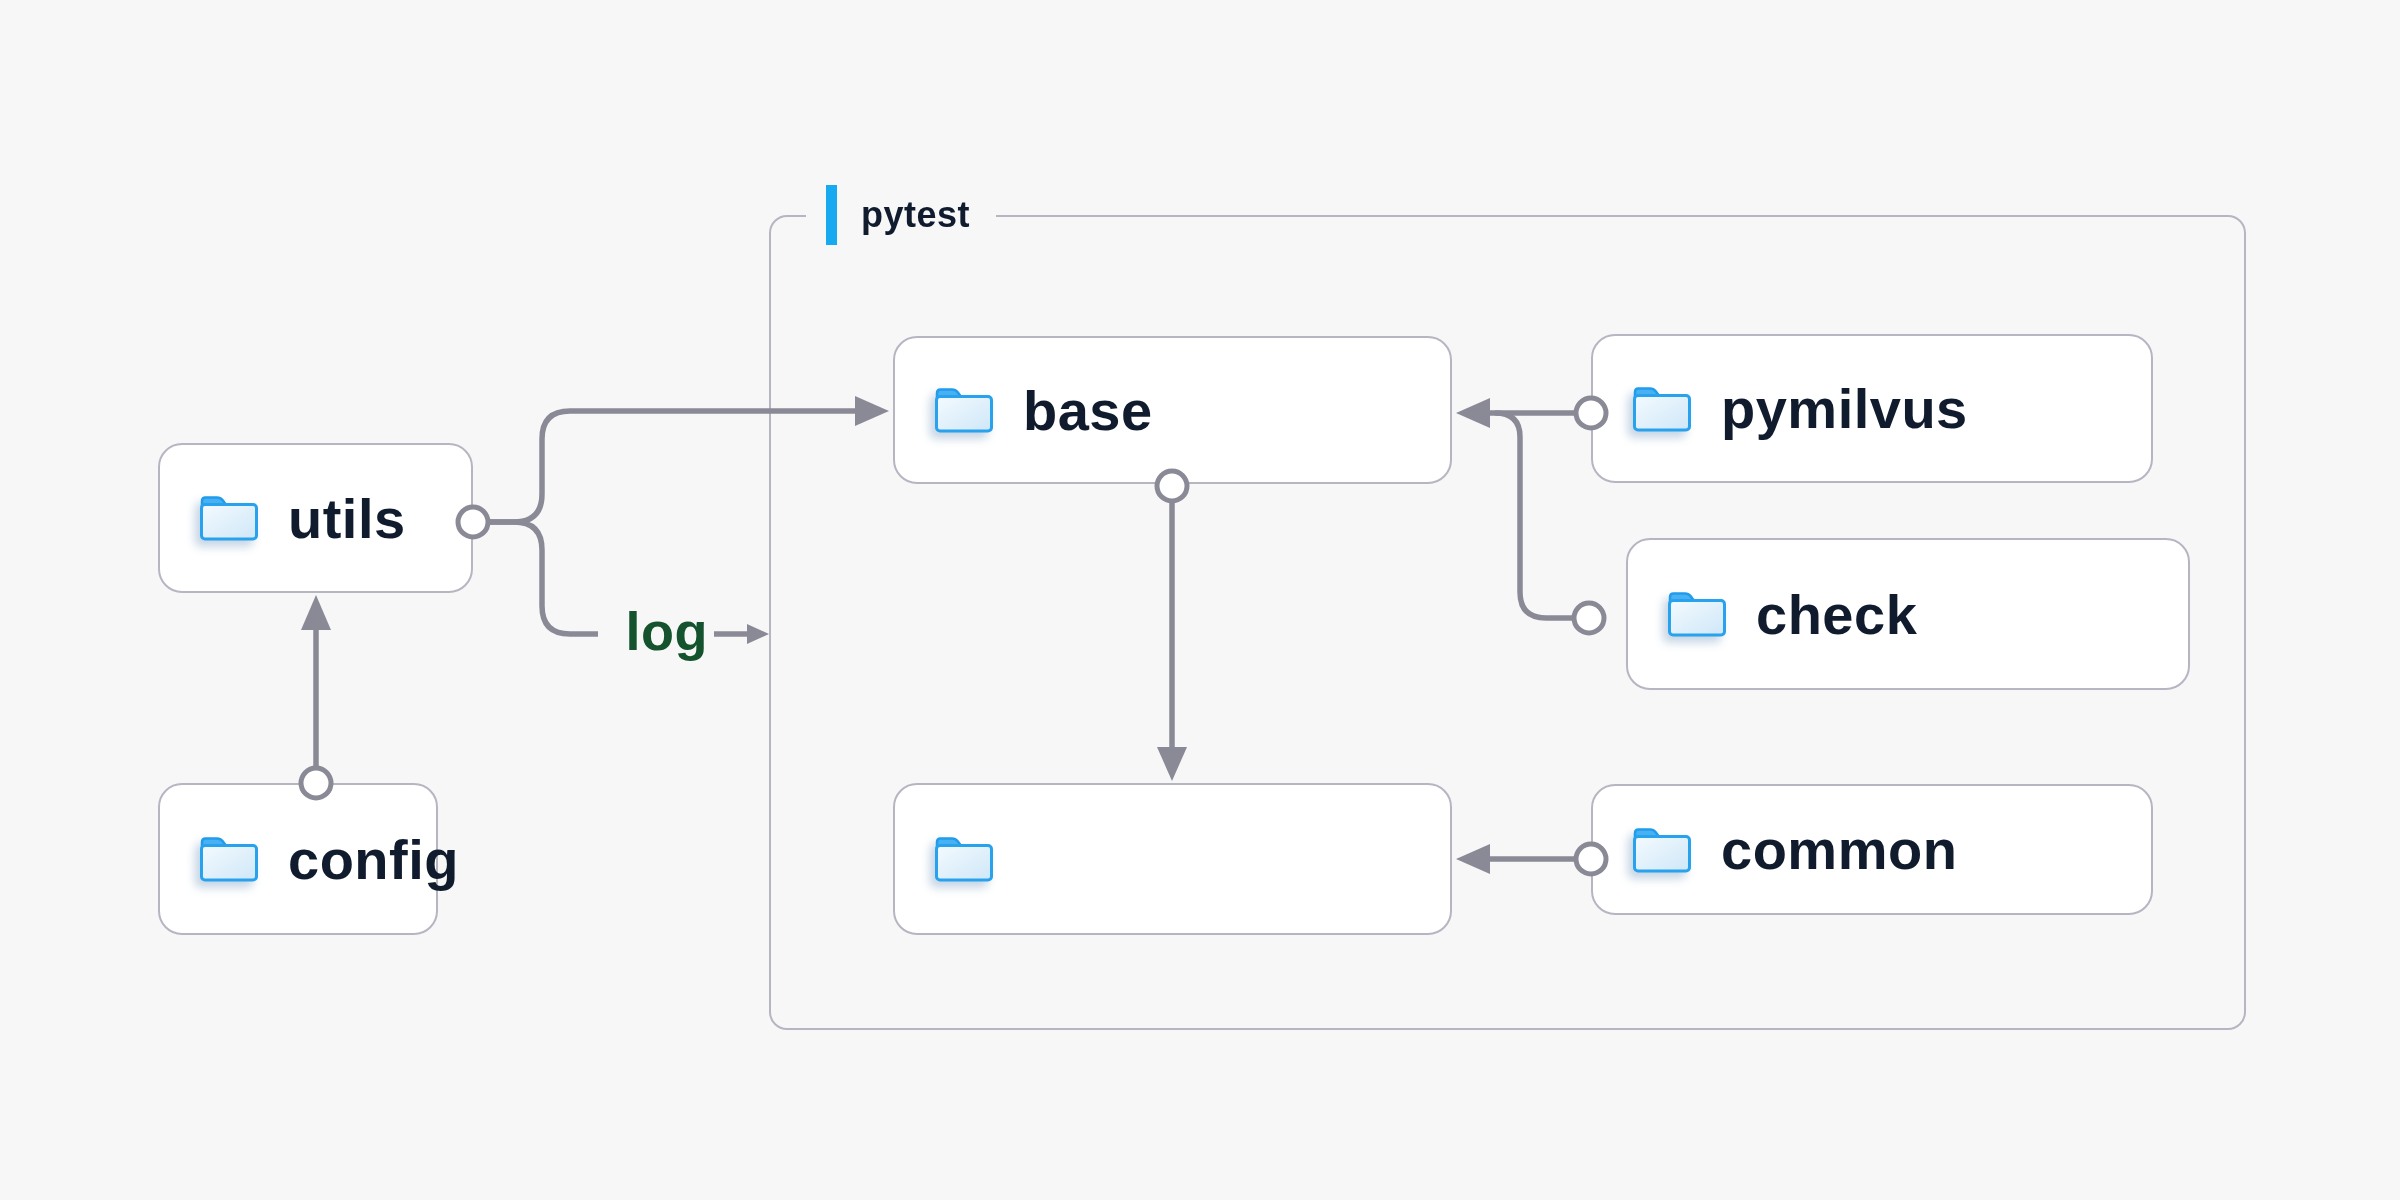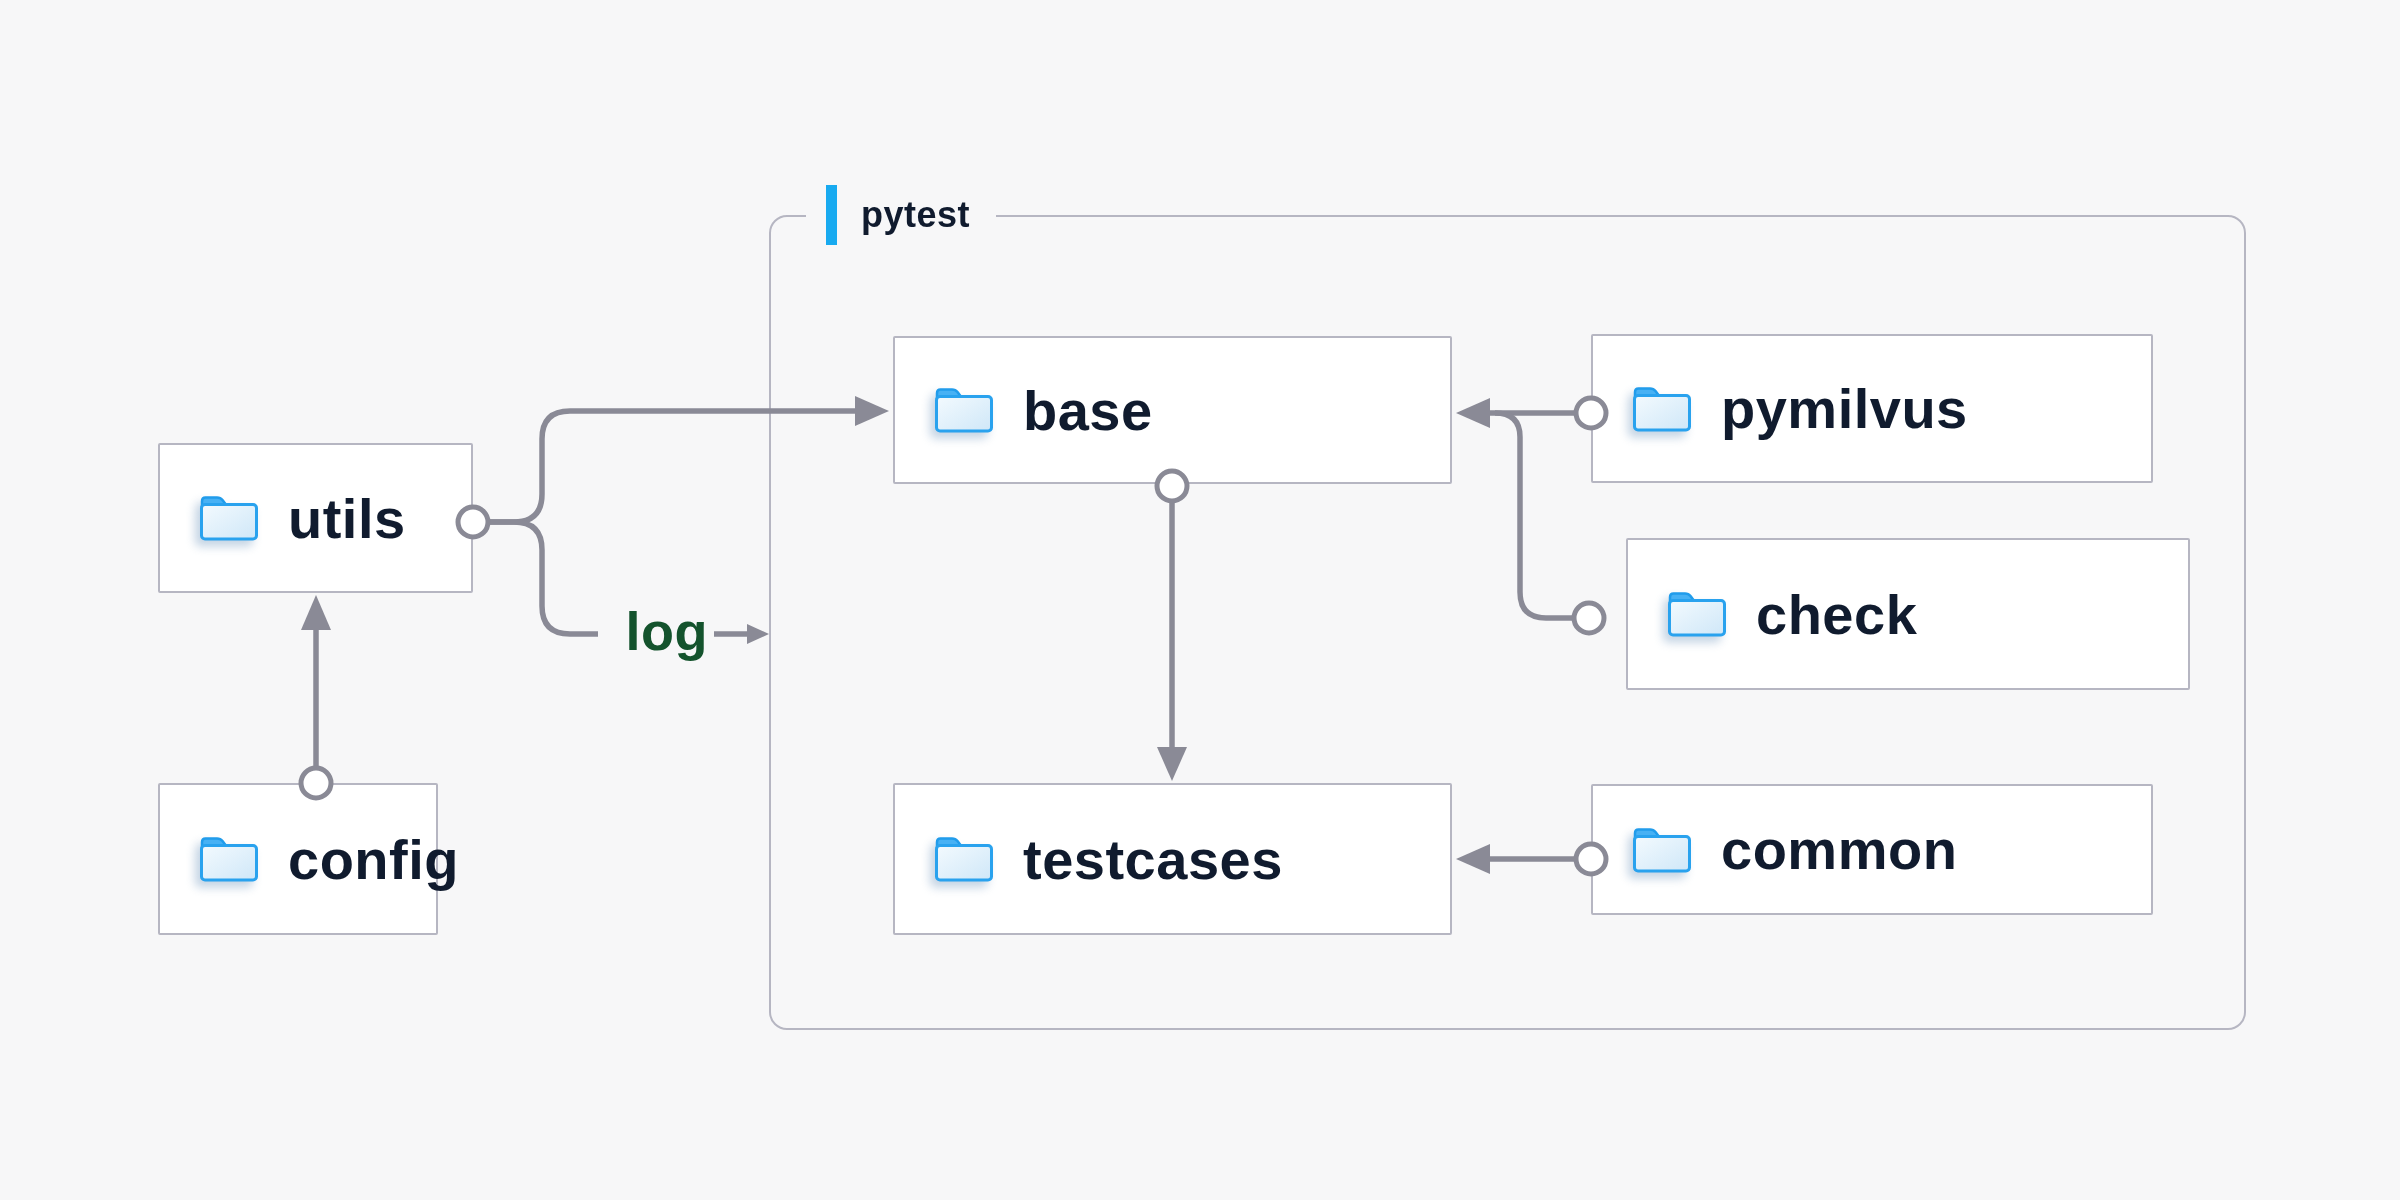--- a/index.html
+++ b/index.html
@@ -29,21 +29,21 @@
   .accent-bar { width:11px; height:60px; background:#18aaf0; flex:none; }
   .container-label .clabel {
     font-size:36px; font-weight:700; color:#101b2e; letter-spacing:0.5px;
   }
 
   
   .node {
     position:absolute;
     background:#ffffff;
     border:2px solid #b6b6c2;
-    border-radius:2px;
+    border-radius:24px;
     box-sizing:border-box;
     display:flex; align-items:center;
   }
   .node .nlabel {
     font-size:56px; font-weight:700; color:#101b2e; letter-spacing:0.5px;
     white-space:nowrap;
   }
   .folder {
     width:62px; height:50px; margin-left:38px; margin-right:28px; flex:none;
     filter: drop-shadow(-5px 6px 5px rgba(125,160,195,0.45));
@@ -114,21 +114,20 @@
       <rect class="fbody" x="3.5" y="11.5" width="55" height="34.5" rx="3.5"></rect>
     </svg>
     <span class="nlabel">base</span>
   </div>
 
   <div class="node n-testcases">
     <svg class="folder" viewBox="0 0 62 50">
       <path class="ftab" d="M4 14 V8 Q4 4.5 7.5 4.5 H19 Q22.5 4.5 24.5 7 L29 13 Z"></path>
       <rect class="fbody" x="3.5" y="11.5" width="55" height="34.5" rx="3.5"></rect>
     </svg>
-    <span class="nlabel">testcases</span>
   </div>
 
   <div class="node n-pymilvus">
     <svg class="folder" viewBox="0 0 62 50">
       <path class="ftab" d="M4 14 V8 Q4 4.5 7.5 4.5 H19 Q22.5 4.5 24.5 7 L29 13 Z"></path>
       <rect class="fbody" x="3.5" y="11.5" width="55" height="34.5" rx="3.5"></rect>
     </svg>
     <span class="nlabel">pymilvus</span>
   </div>
 

